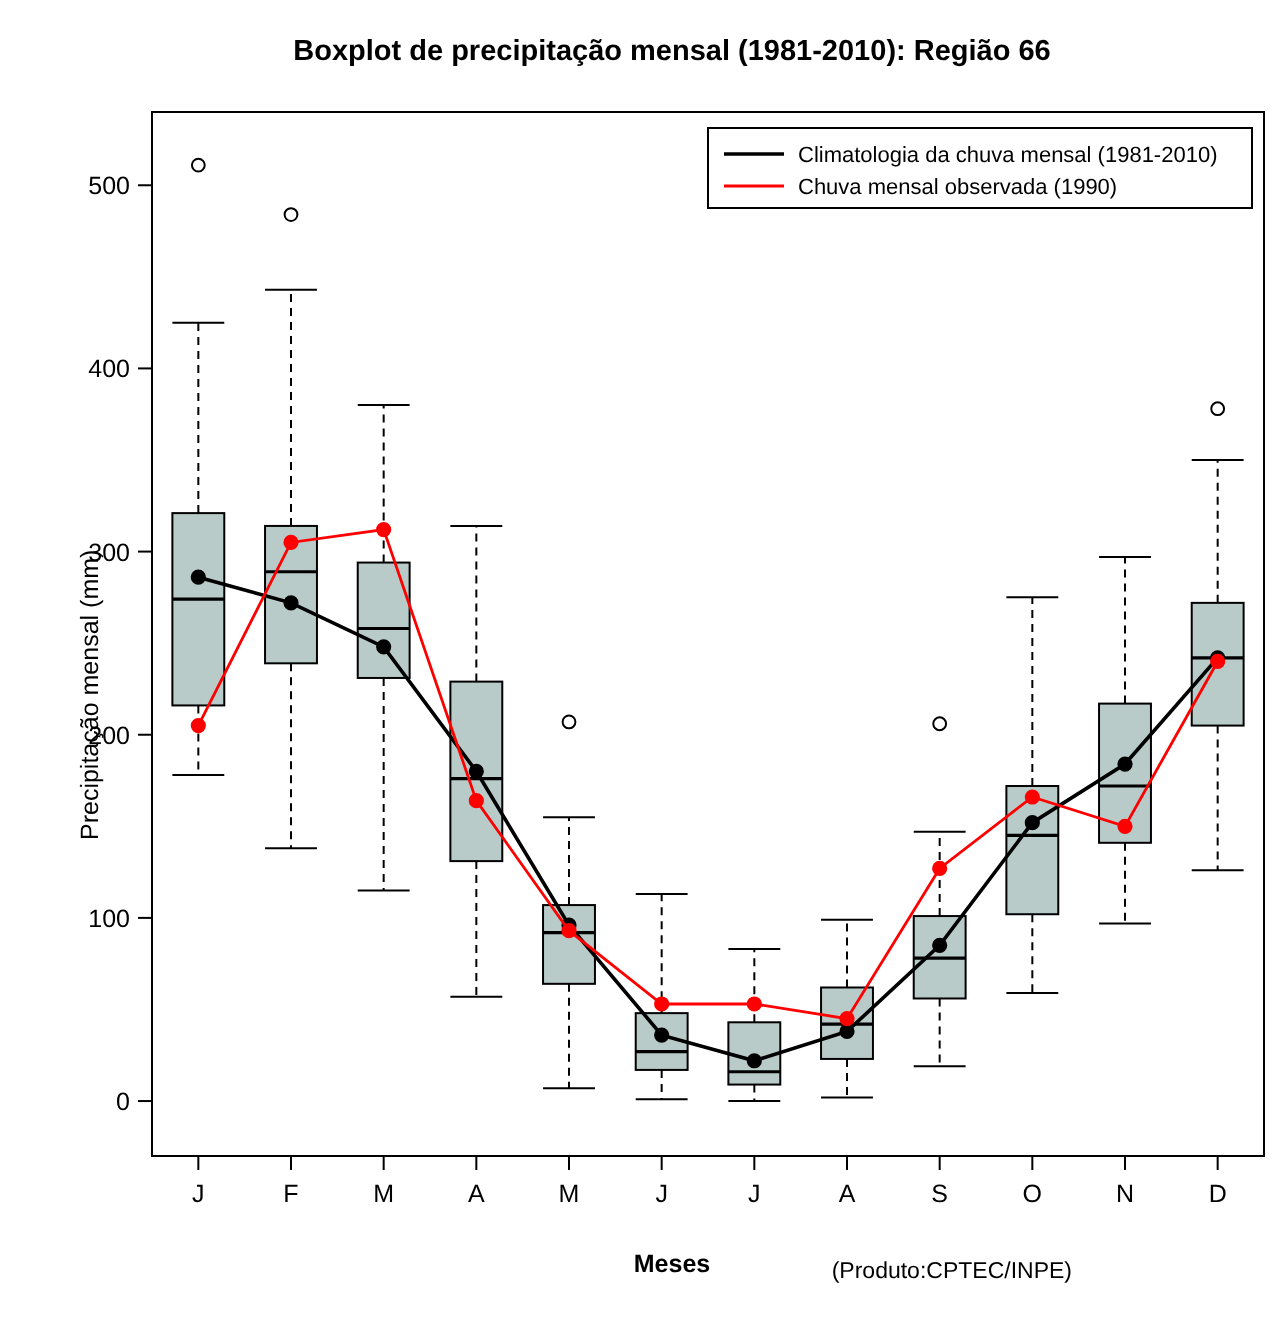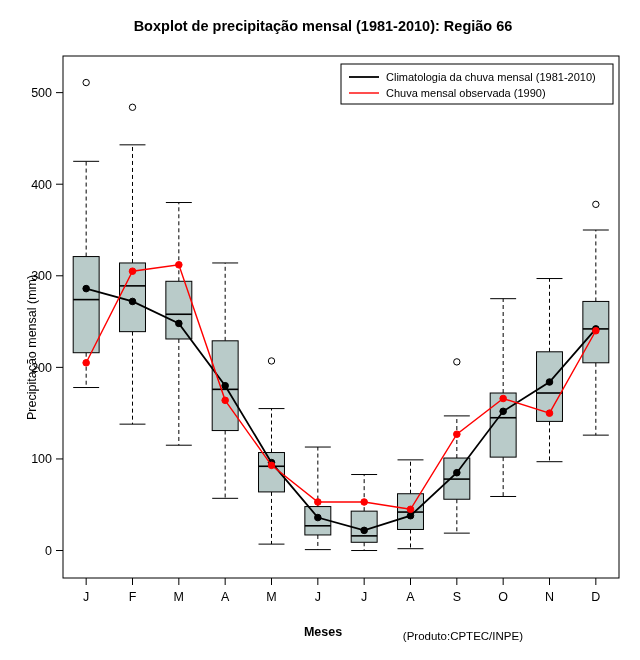--- a/index.html
+++ b/index.html
@@ -9,21 +9,21 @@
   }
   body {
     width: 640px;
     height: 660px;
     font-family: "Liberation Sans", sans-serif;
     position: relative;
     overflow: hidden;
   }
   #chart-root {
     position: absolute;
-    left: 3px; top: 0;
+    left: 16px; top: 0;
     width: 532px;
     height: 660px;
   }
   .chart-title {
     position: absolute;
     top: 18px;
     left: 0;
     width: 640px;
     text-align: center;
     font-size: 14.5px;

